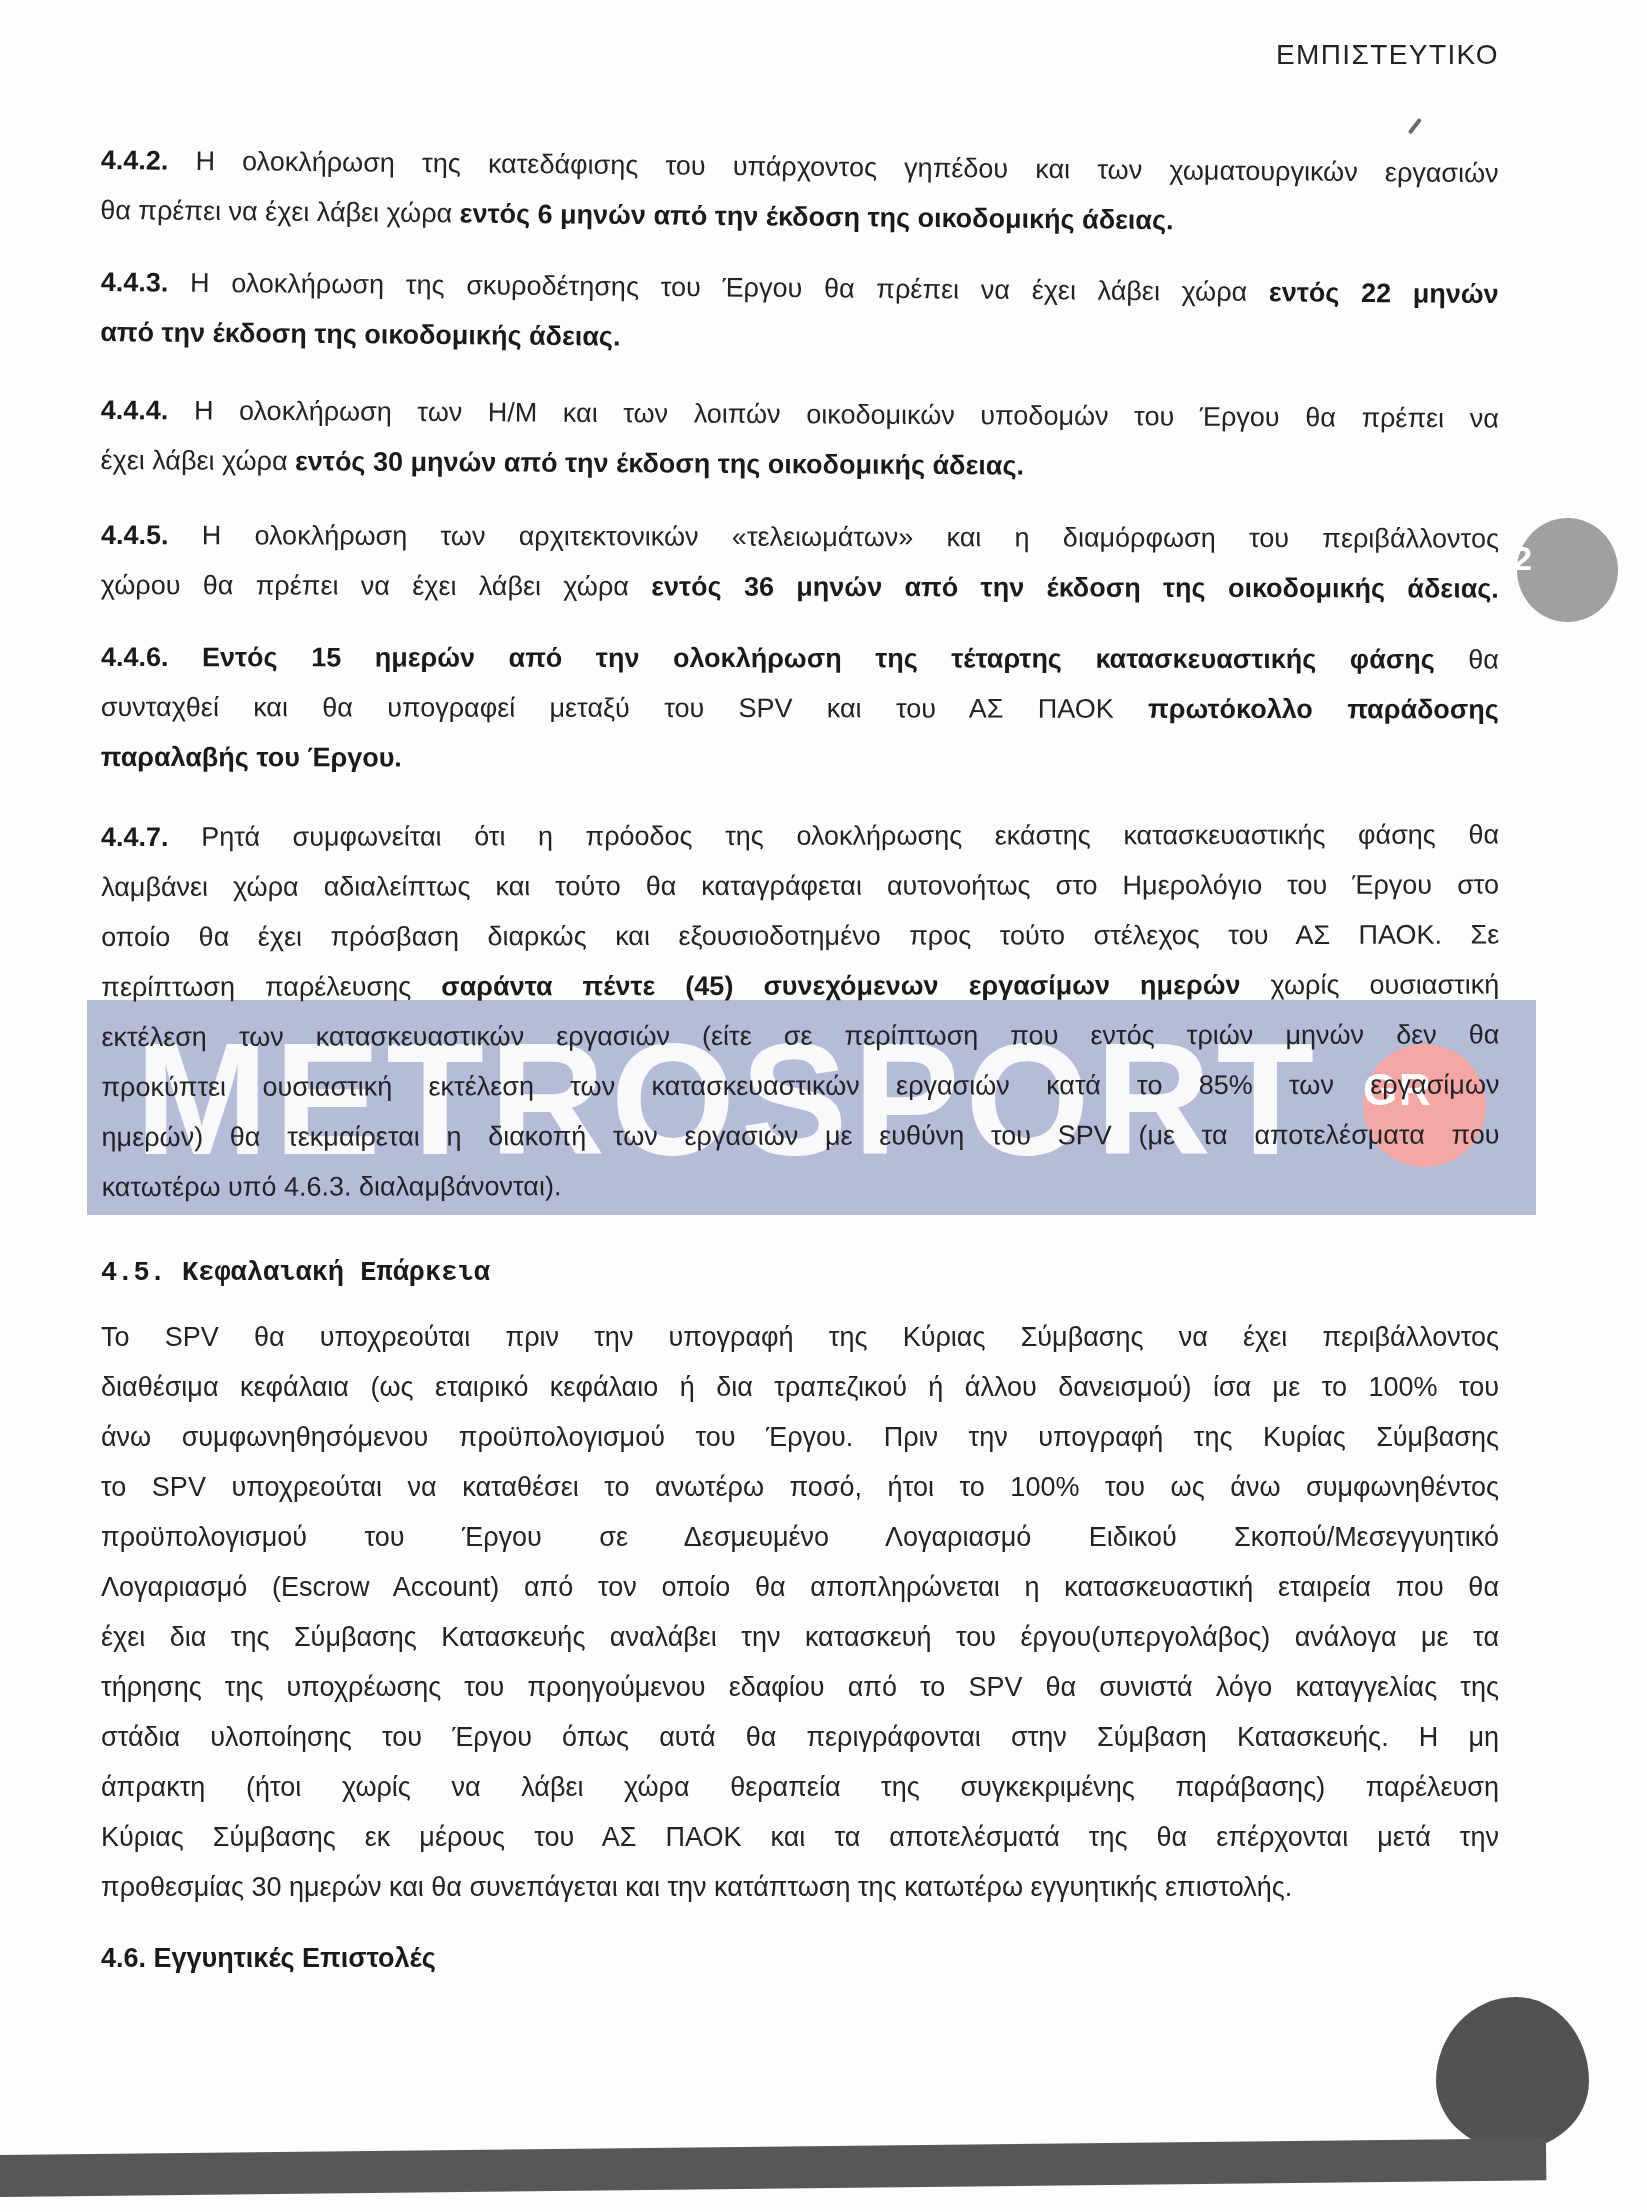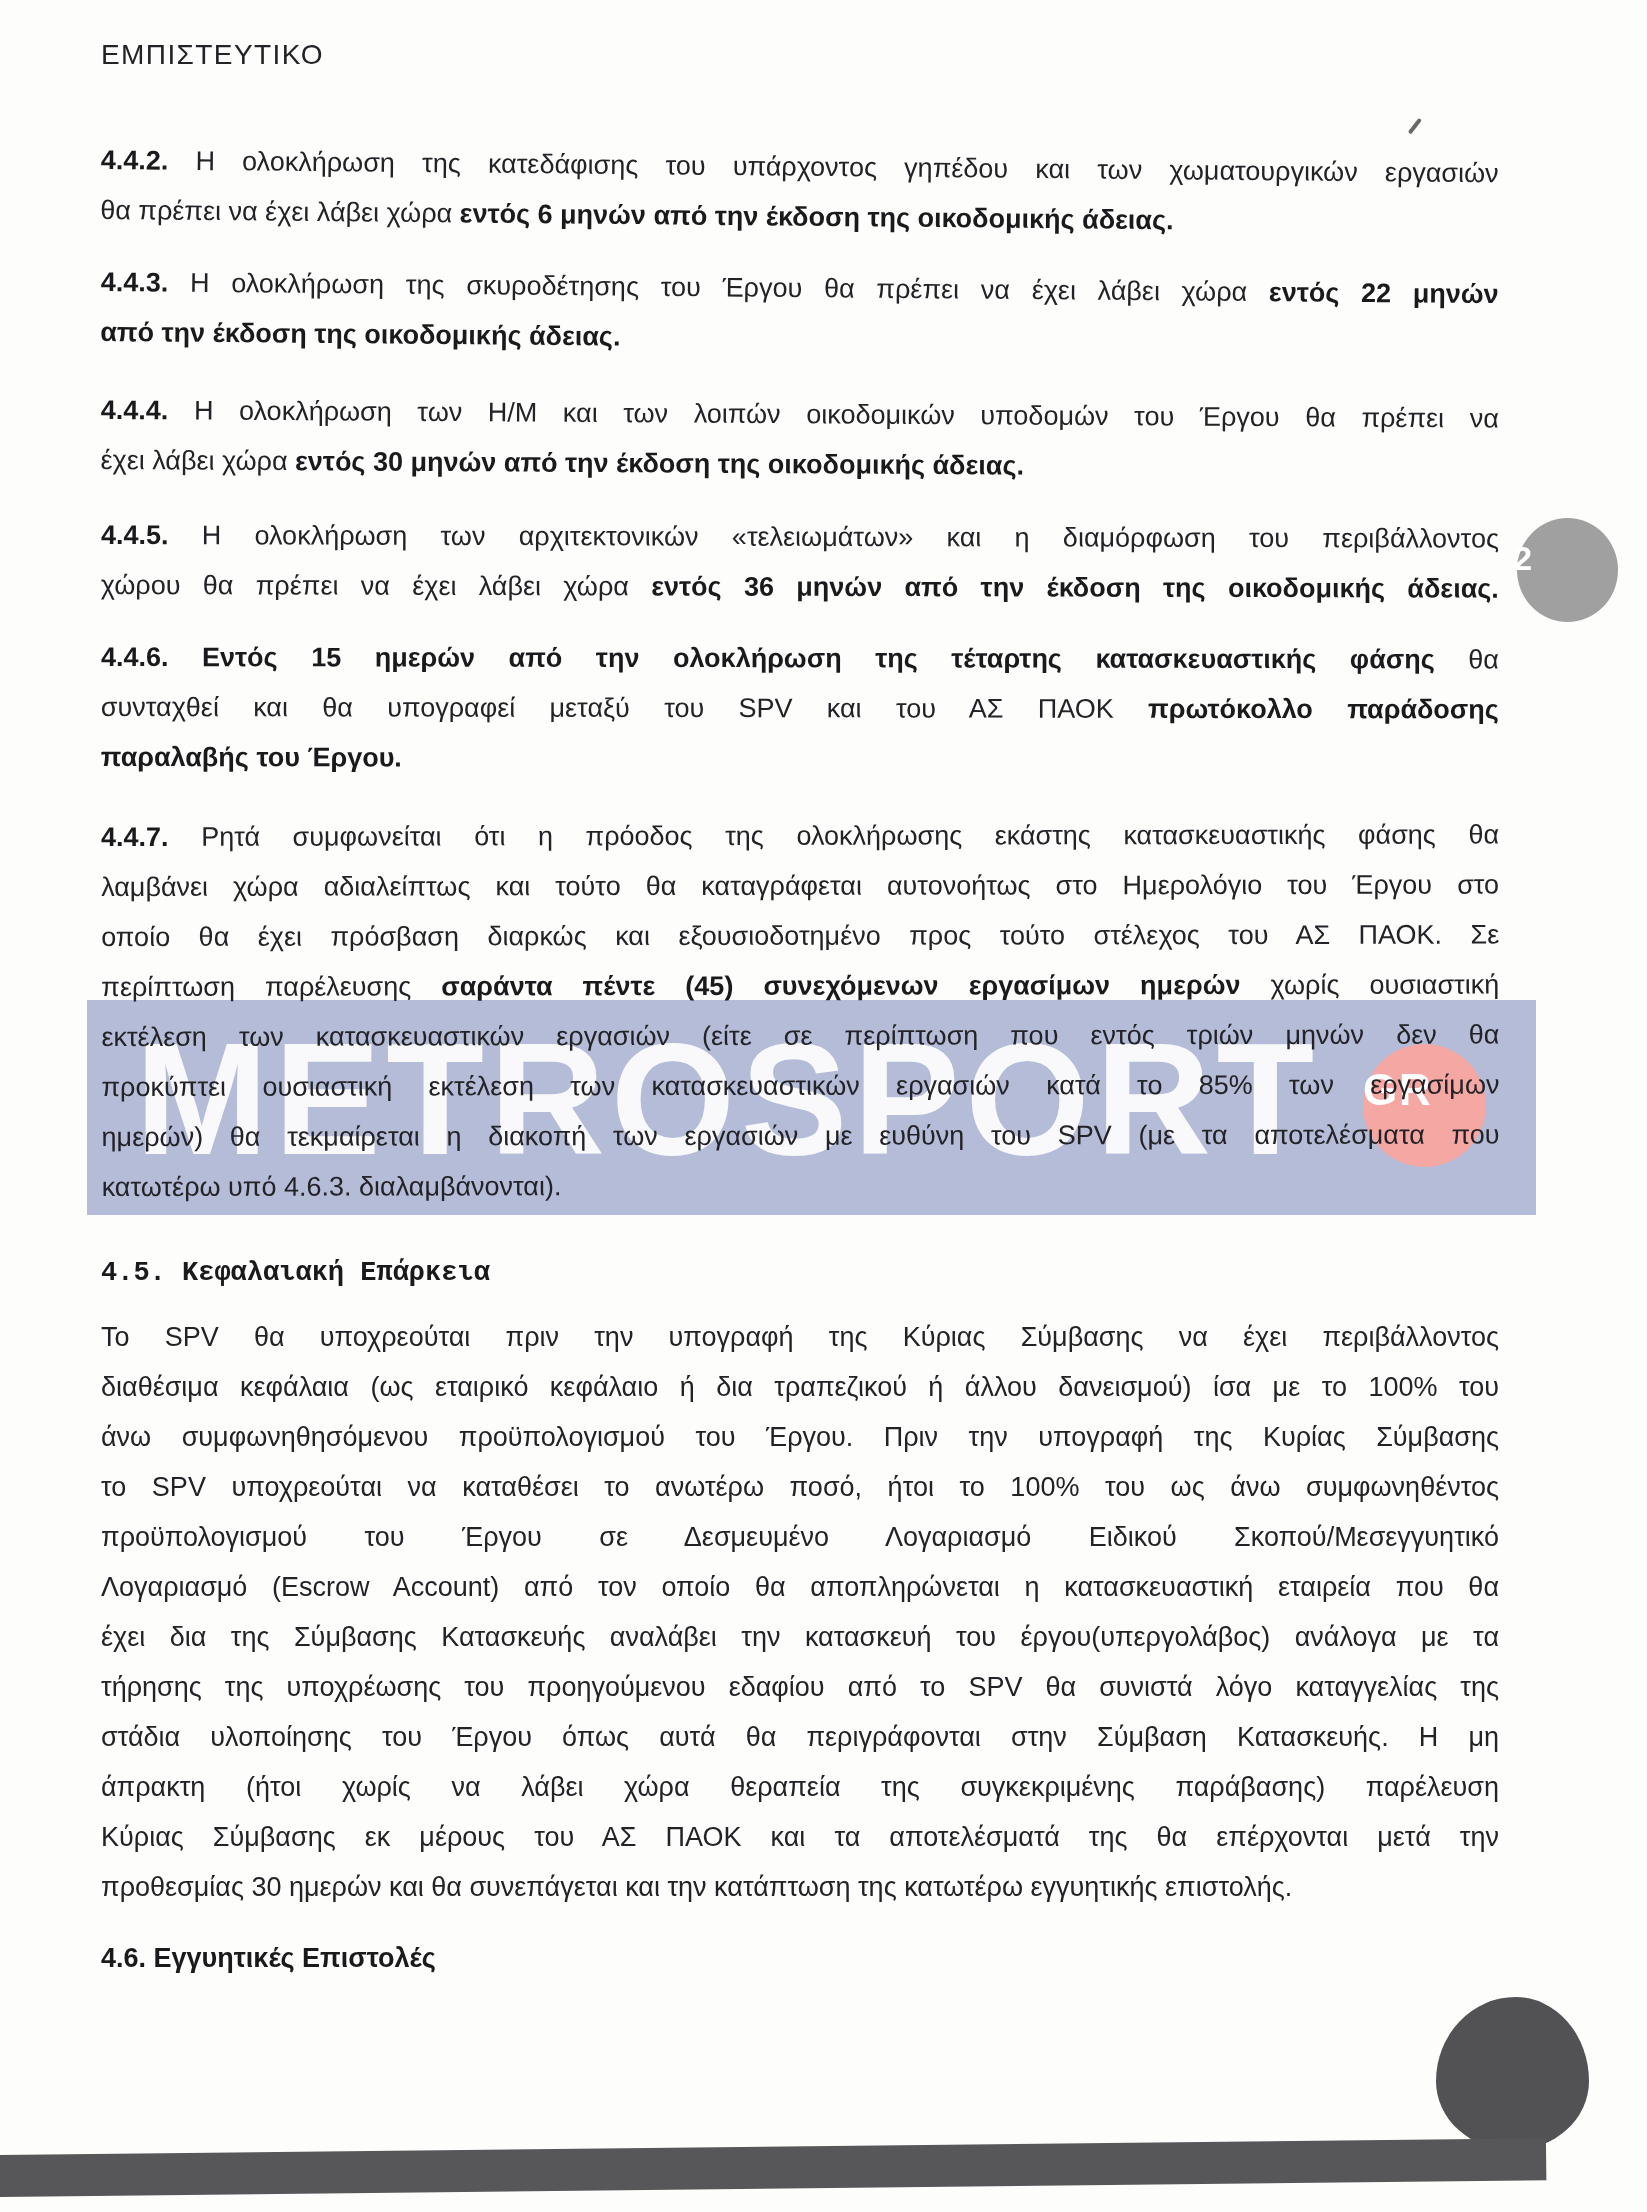--- a/index.html
+++ b/index.html
@@ -4,21 +4,21 @@
 <style>
   html,body{margin:0;padding:0;background:#e8e8e8;}
   .page{
     position:relative;width:1647px;height:2212px;margin:0 auto;
     background:#fdfdfc;overflow:hidden;
     font-family:"Liberation Sans","DejaVu Sans",sans-serif;
     color:var(--text,#232327);
   }
   .header{
     position:absolute;top:39px;left:101px;width:1398px;
-    text-align:left;font-size:28px;letter-spacing:1.4px;color:var(--text,#232327);
+    text-align:right;font-size:28px;letter-spacing:1.4px;color:var(--text,#232327);
   }
   
   #doc{position:absolute;inset:0;z-index:2;border-radius:7px;}
   .block{
     position:absolute;left:101px;width:1398px;
     font-size:27px;line-height:50px;transform-origin:left top;
   }
   .ln{
     text-align:justify;text-align-last:justify;
     height:50px;overflow:hidden;

